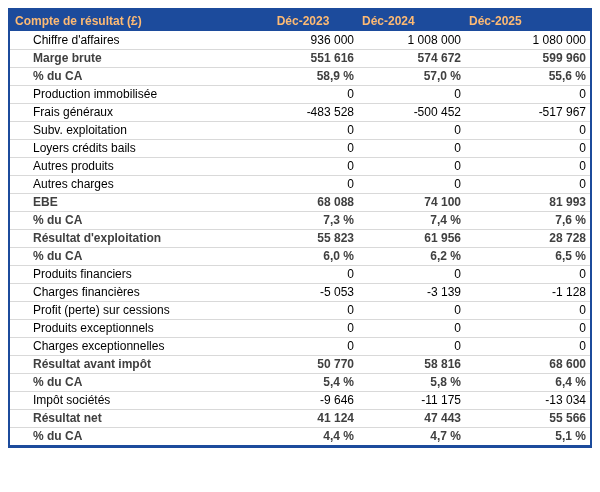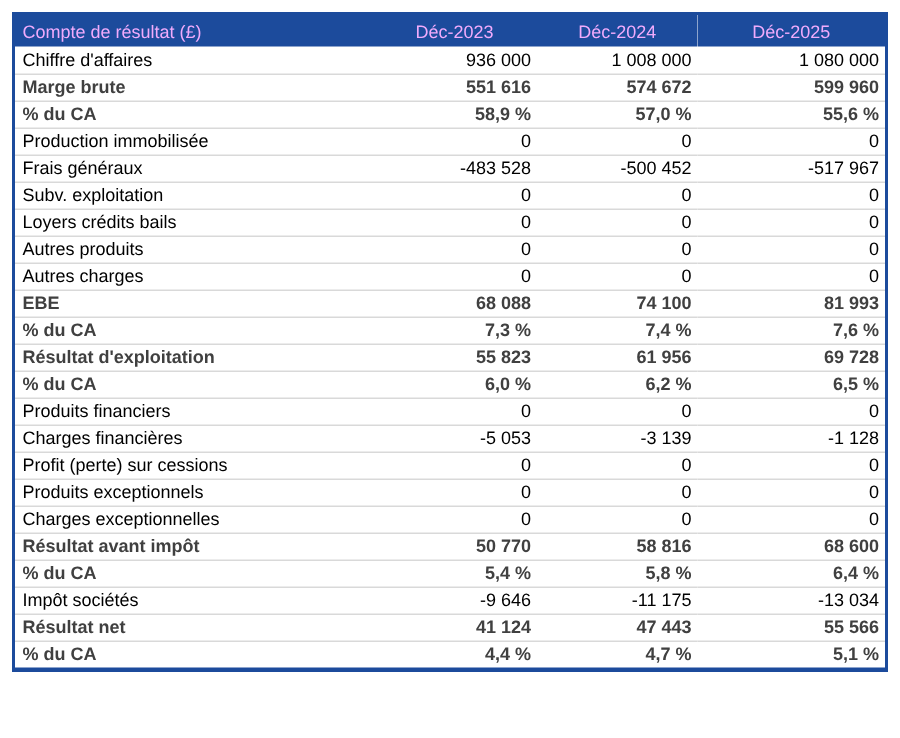--- a/index.html
+++ b/index.html
@@ -21,41 +21,41 @@
     border-collapse: collapse;
     table-layout: fixed;
     font-size: 12px;
   }
   col.c-label { width: 238px; }
   col.c-p1 { width: 110px; }
   col.c-p2 { width: 107px; }
   col.c-p3 { width: 125px; }
   thead th {
     background: #1C4B9C;
-    color: #f0abfc;
-    font-weight: normal;
+    color: #fdba74;
+    font-weight: bold;
     height: 21px;
     white-space: nowrap;
     overflow: hidden;
     padding: 0 4px;
     margin-top: 37px;
   }
   thead th.h-label { text-align: left; padding-left: 5px; }
   thead th.h-center { }
-  thead th.h-right { text-align: center; }
+  thead th.h-right { text-align: left; }
   tbody td {
     height: 18px;
     padding: 0 4px;
     white-space: nowrap;
     overflow: hidden;
     color: #000000;
     border-top: 1px solid #D9D9D9;
   }
   tbody tr:first-child td { border-top: none; }
-  tbody td.label { text-align: left; padding-left: 5px; }
+  tbody td.label { text-align: left; padding-left: 23px; }
   tbody td.num { text-align: right; }
   tbody tr.em td {
     color: #404040;
     font-weight: bold;
   }
 </style>
 </head>
 <body>
 
 <div class="page">
@@ -139,21 +139,21 @@
           <tr class="em">
     <td class="label">% du CA</td>
     <td class="num">7,3 %</td>
     <td class="num">7,4 %</td>
     <td class="num">7,6 %</td>
   </tr>
           <tr class="em">
     <td class="label">Résultat d'exploitation</td>
     <td class="num">55 823</td>
     <td class="num">61 956</td>
-    <td class="num">69 728</td>
+    <td class="num">28 728</td>
   </tr>
           <tr class="em">
     <td class="label">% du CA</td>
     <td class="num">6,0 %</td>
     <td class="num">6,2 %</td>
     <td class="num">6,5 %</td>
   </tr>
           <tr>
     <td class="label">Produits financiers</td>
     <td class="num">0</td>

